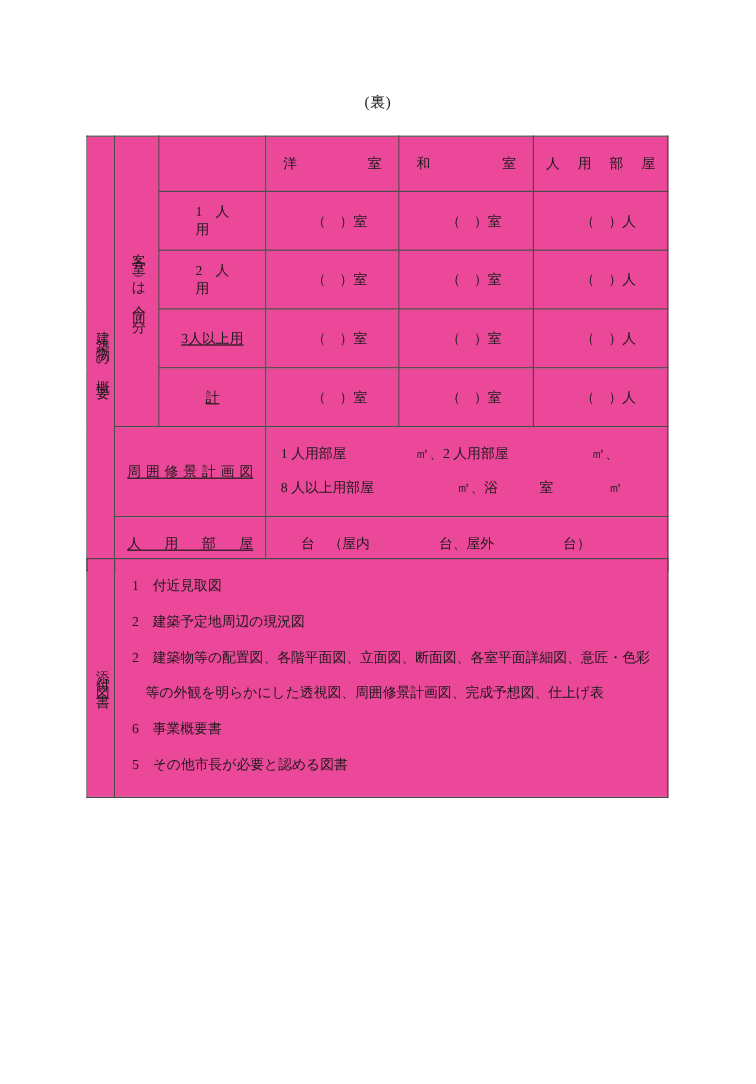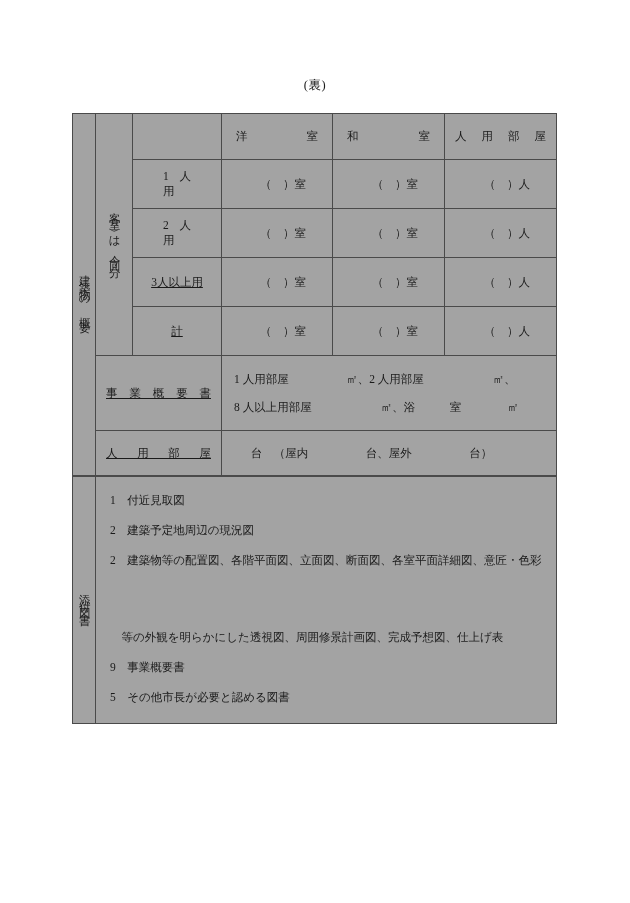--- a/index.html
+++ b/index.html
@@ -39,31 +39,31 @@
   table.form {
     position: absolute;
     border-collapse: collapse;
     table-layout: fixed;
     font-size: 11.5px;
   }
   table.form td {
     border: 1px solid #4a4a4a;
     padding: 0;
     vertical-align: middle;
-    background: #a3a3a3;
+    background: #ec4899;
   }
 
   #table-outline {
     left: 72px;
     top: 113px;
     width: 484px;
   }
   #table-attachments {
     left: 72px;
-    top: 476px;
+    top: 465px;
     width: 484px;
   }
 
   
   .vert {
     text-align: center;
   }
   .vert-inner {
     writing-mode: vertical-rl;
     text-orientation: upright;
@@ -125,21 +125,20 @@
     white-space: pre;
     margin: 0 0 0 0;
     padding: 8px 0 8px 0;
     line-height: 1.2;
   }
   .att-sub {
     display: block;
     white-space: pre;
     padding: 8px 0 8px 0;
     line-height: 1.2;
-    margin-top: 48px;
   }
 </style>
 </head>
 <body>
 
 <div class="page">
 
   <div class="doc-title">(裏)</div>
 
   <table class="form" id="table-outline">
@@ -229,21 +228,21 @@
         <td class="rgt">
           <span>（　）室</span>
         </td>
         <td class="rgt">
           <span>（　）人</span>
         </td>
       </tr>
 
       <tr>
         <td class="ctr" colspan="2" style="height:74px">
-          <span class="spread-narrow">事業概要書</span>
+          <span class="spread-narrow">周囲修景計画図</span>
         </td>
         <td class="area-cell" colspan="3">
           <span class="area-line">1 人用部屋　　　　　㎡、2 人用部屋　　　　　　㎡、</span>
           <span class="area-line">8 人以上用部屋　　　　　　㎡、浴　　　室　　　　㎡</span>
         </td>
       </tr>
 
       <tr>
         <td class="ctr" colspan="2" style="height:44px">
           <span class="spread-narrow">人用部屋</span>
@@ -263,20 +262,20 @@
     <tbody>
       <tr>
         <td class="vert" style="height:197px">
           <span class="vert-inner">添付図書</span>
         </td>
         <td class="att-list">
           <span class="att-item">1　付近見取図</span>
           <span class="att-item">2　建築予定地周辺の現況図</span>
           <span class="att-item">2　建築物等の配置図、各階平面図、立面図、断面図、各室平面詳細図、意匠・色彩</span>
           <span class="att-sub">　等の外観を明らかにした透視図、周囲修景計画図、完成予想図、仕上げ表</span>
-          <span class="att-item">9　事業概要書</span>
+          <span class="att-item">6　事業概要書</span>
           <span class="att-item">5　その他市長が必要と認める図書</span>
         </td>
       </tr>
     </tbody>
   </table>
 
 </div>
 
 </body></html>

